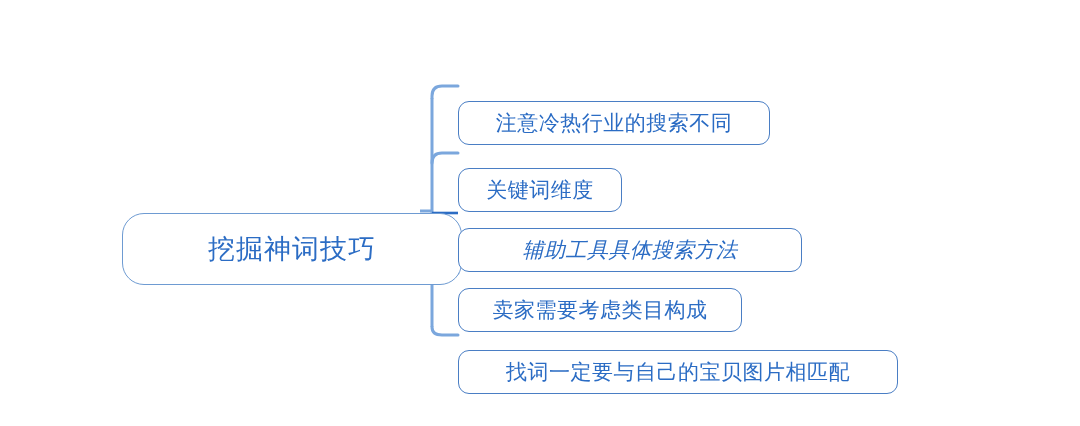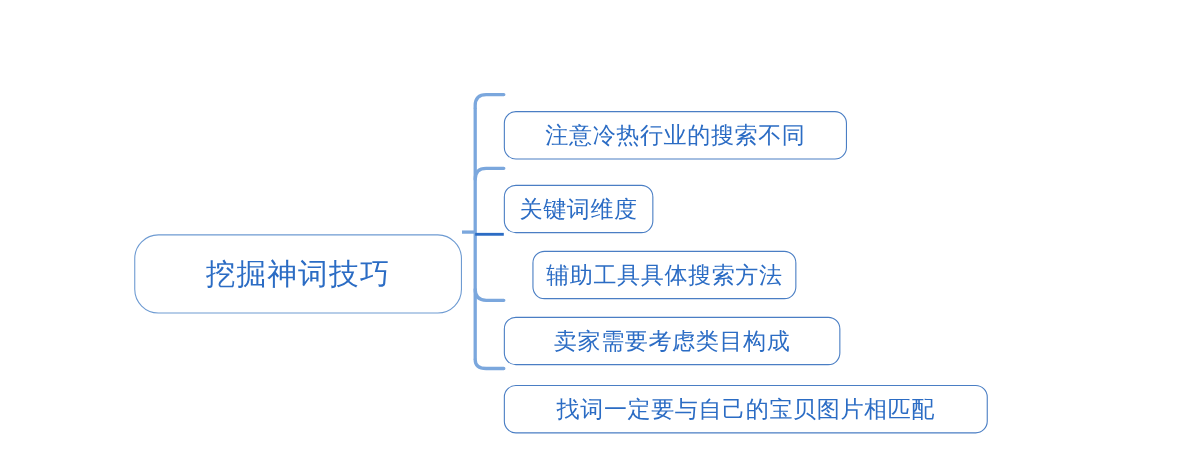--- a/index.html
+++ b/index.html
@@ -36,37 +36,37 @@
     background: #ffffff;
     border: 1.6px solid #4a7ec4;
     border-radius: 12px;
     color: #2b6cc4;
     white-space: nowrap;
     margin-top: 37px;
   }
   .node-root {
     left: 122px;
     top: 176px;
-    width: 298px;
+    width: 340px;
     height: 72px;
     border-radius: 22px;
     border: 1.8px solid #6e9bd2;
     font-size: 27px;
     letter-spacing: 1px;
   }
   .node-child {
     font-size: 21px;
     letter-spacing: 0.5px;
     height: 44px;
     border-radius: 11px;
   }
   .child-1 { left: 458px; top: 64px;  width: 312px; }
-  .child-2 { left: 458px; top: 131px; width: 136px; }
-  .child-3 { left: 484px; top: 191px; width: 240px; }
-  .child-4 { left: 458px; top: 251px; width: 306px; }
+  .child-2 { left: 458px; top: 131px; width: 164px; }
+  .child-3 { left: 458px; top: 191px; width: 344px; font-style: italic; }
+  .child-4 { left: 458px; top: 251px; width: 284px; }
   .child-5 { left: 458px; top: 313px; width: 440px; justify-content: center; }
 </style>
 </head>
 <body>
 
 <div id="mindmap-canvas">
 
   <svg id="connector-layer" width="1080" height="426" viewBox="0 0 1080 426" fill="none">
 
     <path d="M 420 211 L 432 211" stroke="#7ba7dd" stroke-width="3" fill="none"></path>

